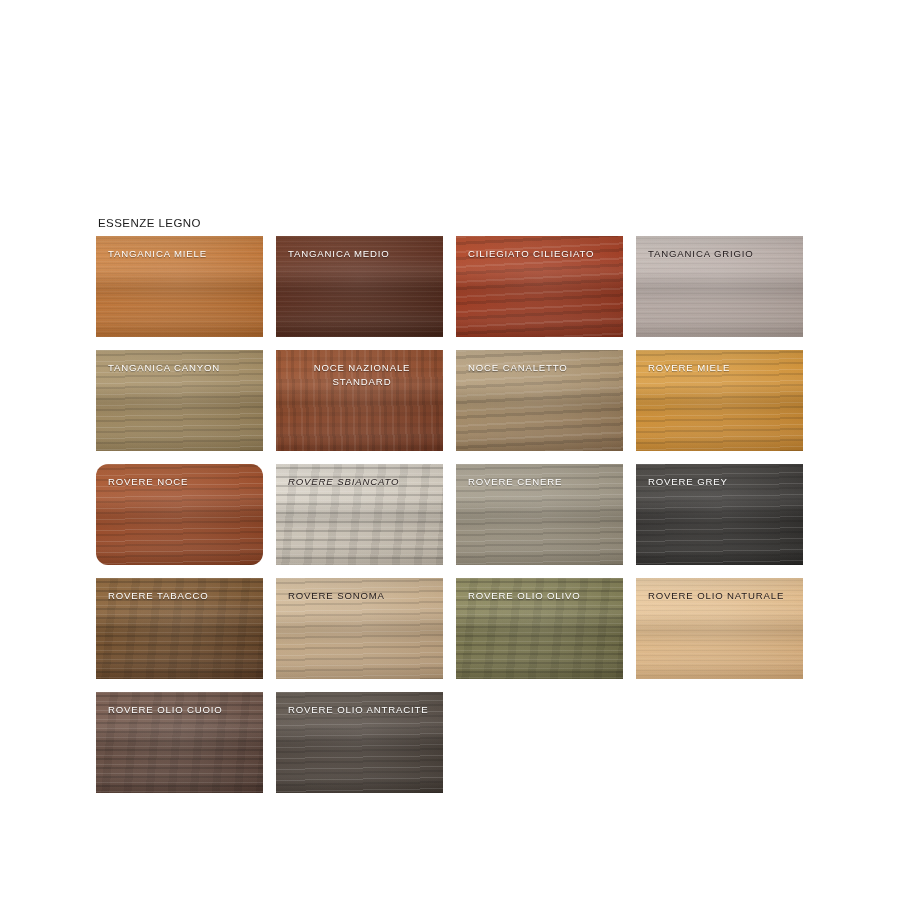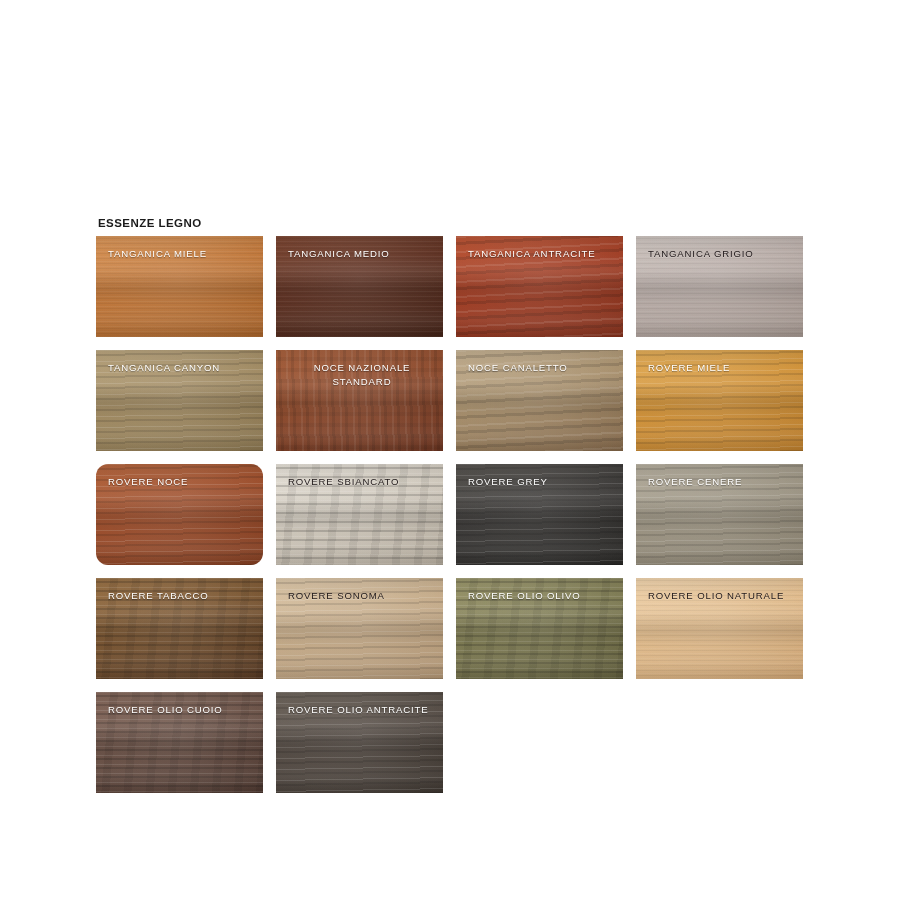--- a/index.html
+++ b/index.html
@@ -25,21 +25,21 @@
 
   .panel {
     position: absolute;
     left: 96px;
     top: 216px;
     width: 710px;
   }
 
   .section-title {
     font-size: 11.5px;
-    font-weight: bold;
+    font-weight: normal;
     letter-spacing: 0.45px;
     color: #1b1b1b;
     line-height: 14px;
     margin: 0 0 6px 2px;
     font-family: "Liberation Sans", sans-serif;
   }
 
   .swatch-grid {
     display: flex;
     flex-wrap: wrap;
@@ -205,21 +205,21 @@
         <div class="swatch" style="background: linear-gradient(165deg, rgb(122, 68, 48) 0%, rgb(94, 49, 34) 42%, rgb(63, 32, 21) 100%);">
           <div class="grain grain-fine"></div>
           <div class="grain grain-band"></div>
           <div class="grain vignette"></div>
           <div class="label light">TANGANICA MEDIO</div>
         </div>
         <div class="swatch" style="background: linear-gradient(165deg, rgb(187, 84, 52) 0%, rgb(160, 62, 37) 42%, rgb(126, 45, 25) 100%);">
           <div class="grain grain-wavy"></div>
           <div class="grain grain-band"></div>
           <div class="grain vignette"></div>
-          <div class="label light">TANGANICA ANTRACITE</div>
+          <div class="label light">CILIEGIATO CILIEGIATO</div>
         </div>
         <div class="swatch" style="background: linear-gradient(165deg, rgb(205, 196, 191) 0%, rgb(183, 171, 166) 42%, rgb(157, 144, 137) 100%);">
           <div class="grain grain-fine"></div>
           <div class="grain grain-band"></div>
           <div class="grain vignette"></div>
           <div class="label dark">TANGANICA GRIGIO</div>
         </div>
         <div class="swatch" style="background: linear-gradient(165deg, rgb(185, 164, 125) 0%, rgb(160, 138, 98) 42%, rgb(133, 113, 76) 100%);">
           <div class="grain grain-streak"></div>
           <div class="grain grain-band"></div>
@@ -244,37 +244,37 @@
           <div class="grain grain-band"></div>
           <div class="grain vignette"></div>
           <div class="label light">ROVERE MIELE</div>
         </div>
         <div class="swatch" style="background: linear-gradient(165deg, rgb(180, 100, 60) 0%, rgb(156, 78, 44) 42%, rgb(125, 58, 30) 100%); border-radius: 12px;">
           <div class="grain grain-streak"></div>
           <div class="grain grain-band"></div>
           <div class="grain vignette"></div>
           <div class="label light">ROVERE NOCE</div>
         </div>
-        <div class="swatch" style="background: linear-gradient(165deg, rgb(229, 224, 215) 0%, rgb(207, 200, 188) 42%, rgb(178, 169, 155) 100%);">
+        <div class="swatch" style="background: linear-gradient(165deg, rgb(229, 224, 215) 0%, rgb(207, 200, 188) 42%, rgb(178, 169, 155) 100%); font-style: italic;">
           <div class="grain grain-coarse"></div>
           <div class="grain grain-band"></div>
           <div class="grain vignette"></div>
           <div class="label dark">ROVERE SBIANCATO</div>
         </div>
+        <div class="swatch" style="background: linear-gradient(165deg, rgb(179, 172, 156) 0%, rgb(155, 147, 130) 42%, rgb(130, 122, 105) 100%);">
+          <div class="grain grain-streak"></div>
+          <div class="grain grain-band"></div>
+          <div class="grain vignette"></div>
+          <div class="label light">ROVERE CENERE</div>
+        </div>
         <div class="swatch" style="background: linear-gradient(165deg, rgb(85, 82, 78) 0%, rgb(60, 58, 56) 42%, rgb(38, 37, 35) 100%);">
           <div class="grain grain-streak"></div>
           <div class="grain grain-band"></div>
           <div class="grain vignette"></div>
           <div class="label light">ROVERE GREY</div>
-        </div>
-        <div class="swatch" style="background: linear-gradient(165deg, rgb(179, 172, 156) 0%, rgb(155, 147, 130) 42%, rgb(130, 122, 105) 100%);">
-          <div class="grain grain-streak"></div>
-          <div class="grain grain-band"></div>
-          <div class="grain vignette"></div>
-          <div class="label light">ROVERE CENERE</div>
         </div>
         <div class="swatch" style="background: linear-gradient(165deg, rgb(154, 114, 70) 0%, rgb(122, 86, 50) 42%, rgb(83, 54, 32) 100%);">
           <div class="grain grain-coarse"></div>
           <div class="grain grain-band"></div>
           <div class="grain vignette"></div>
           <div class="label light">ROVERE TABACCO</div>
         </div>
         <div class="swatch" style="background: linear-gradient(165deg, rgb(220, 199, 169) 0%, rgb(197, 171, 137) 42%, rgb(171, 144, 112) 100%);">
           <div class="grain grain-streak"></div>
           <div class="grain grain-band"></div>

